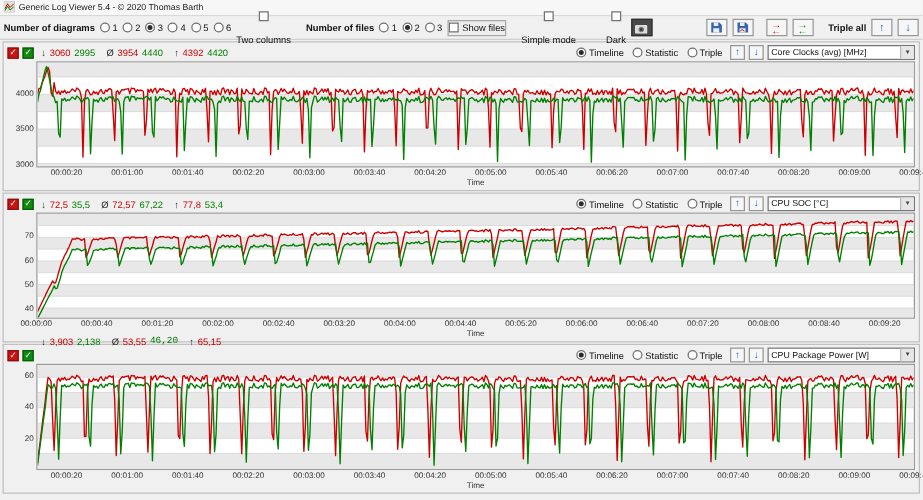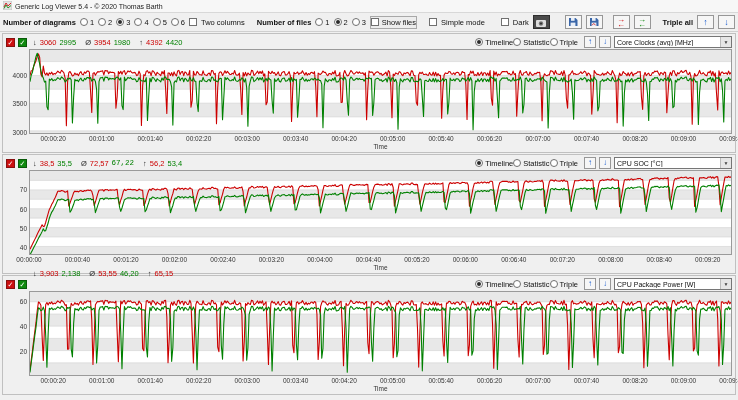--- a/index.html
+++ b/index.html
@@ -5,37 +5,37 @@
 *{margin:0;padding:0;box-sizing:border-box;}
 html,body{width:738px;height:400px;overflow:hidden;}
 body{font-family:"Liberation Sans",sans-serif;font-size:8px;background:#f0f0f0;color:#111;}
 .titlebar{height:13px;display:flex;align-items:center;gap:3px;padding:0 3px;background:#f7f7f7;border-bottom:1px solid #d8d8d8;font-size:7px;color:#222;}
 .toolbar{height:19px;display:flex;align-items:center;gap:4px;padding:0 3px;background:#f0f0f0;border-bottom:1px solid #cfcfcf;white-space:nowrap;font-size:7.5px;}
 .bold{font-weight:bold;}
 .radio-group{display:inline-flex;align-items:center;gap:4px;}
 .radio-item{display:inline-flex;align-items:center;gap:2px;cursor:default;}
 .rdot{width:8px;height:8px;border:1px solid #707070;border-radius:50%;background:#fff;display:inline-flex;align-items:center;justify-content:center;flex:none;}
 .rdotin{width:4px;height:4px;border-radius:50%;background:#2b2b2b;}
-.cb-item{display:inline-flex;align-items:center;gap:4px;}
+.cb-item{display:inline-flex;align-items:center;gap:10px;flex-direction:column;}
 .box{width:8px;height:8px;border:1px solid #707070;background:#fff;display:inline-block;flex:none;}
 .group-box{border:1px solid #a8a8a8;padding:1px 0;display:inline-flex;align-items:flex-start;gap:3px;background:#ededed;}
 .tbtn{height:14px;min-width:17px;border:1px solid #979797;background:#f6f6f6;display:inline-flex;align-items:center;justify-content:center;padding:0 2px;}
 .cam{background:#4a4a4a;border-color:#2e2e2e;}
 .blue{color:#1f5fd0;font-weight:bold;font-size:9px;line-height:1;}
 .swap-icon{display:inline-flex;flex-direction:column;line-height:5px;font-size:8px;font-weight:bold;}
 .sp{flex:1;}
 .panel{height:120px;margin:1px 2px;border:1px solid #c0c0c0;background:#f0f0f0;display:flex;flex-direction:column;}
 .phead{height:15px;display:flex;align-items:center;gap:3px;padding:1px 3px 0 3px;font-size:7.5px;}
 .cbx{width:9px;height:9px;border:1px solid;display:inline-flex;align-items:center;justify-content:center;color:#fff;font-size:7px;line-height:1;flex:none;}
 .cbx.red{background:#cc1111;border-color:#881111;}
 .cbx.green{background:#0f8a0f;border-color:#0a5a0a;}
 .stats{display:inline-flex;gap:9px;margin-left:3px;}
 .stat-group{display:inline-flex;gap:3px;}
 .sym{color:#222;}
-.views{display:inline-flex;margin-right:3px;}
+.views{display:inline-flex;gap:7px;margin-right:3px;}
 .mini{width:12px;height:12px;border:1px solid #979797;background:#f6f6f6;display:inline-flex;align-items:center;justify-content:center;font-size:8px;padding:0;}
 .dropdown{width:118px;height:12px;border:1px solid #767676;background:#fff;display:inline-flex;align-items:center;font-size:7px;flex:none;}
 .dd-text{flex:1;padding:0 2px;overflow:hidden;white-space:nowrap;}
 .dd-btn{width:11px;height:100%;background:#e6e6e6;border-left:1px solid #bbb;display:flex;align-items:center;justify-content:center;font-size:5px;color:#444;flex:none;}
 .chart-wrap{flex:1;display:flex;padding:0 3px 1px 1px;min-height:0;}
 .gutter{width:25px;display:flex;flex-direction:column;flex:none;}
 .gutter-inner{flex:1;position:relative;}
 .gutter-pad{height:17px;}
 .ylab{position:absolute;right:2px;transform:translateY(-50%);font-size:6.5px;color:#333;}
 .plot-col{flex:1;display:flex;flex-direction:column;min-width:0;}
@@ -109,21 +109,21 @@
       </span>
     </span>
   <span class="group-box">
     <span class="box"></span>
     <span>Show files</span>
   </span>
   <label class="cb-item" style="margin-left:8px">
     <span class="box"></span>
     <span>Simple mode</span>
   </label>
-  <label class="cb-item" style="margin-left:12px">
+  <label class="cb-item" style="margin-left:20px">
     <span class="box"></span>
     <span>Dark</span>
   </label>
   <button class="tbtn cam">
     <span><svg width="10" height="7">
           <rect width="10" height="7" rx="1" fill="#dddddd"></rect>
           <circle cx="5" cy="3.5" r="2.2" fill="#777"></circle>
           <circle cx="5" cy="3.5" r="1" fill="#2e2e2e"></circle>
         </svg></span>
   </button>
@@ -171,21 +171,21 @@
       <span class="cbx green">✓</span>
       <span class="stats">
           <span class="stat-group">
             <span class="sym">↓</span>
             <span class="sv" style="color: rgb(204, 0, 0);">3060</span>
             <span class="sv" style="color: rgb(0, 128, 0);">2995</span>
           </span>
           <span class="stat-group">
             <span class="sym">Ø</span>
             <span class="sv" style="color: rgb(204, 0, 0);">3954</span>
-            <span class="sv" style="color: rgb(0, 128, 0);">1980</span>
+            <span class="sv" style="color: rgb(0, 128, 0);">4440</span>
           </span>
           <span class="stat-group">
             <span class="sym">↑</span>
             <span class="sv" style="color: rgb(204, 0, 0);">4392</span>
             <span class="sv" style="color: rgb(0, 128, 0);">4420</span>
           </span>
         </span>
       <span class="sp"></span>
       <span class="views">
           <span class="radio-item">
@@ -257,31 +257,31 @@
       </div>
     </div>
   </div>
     <div class="panel">
     <div class="phead">
       <span class="cbx red">✓</span>
       <span class="cbx green">✓</span>
       <span class="stats">
           <span class="stat-group">
             <span class="sym">↓</span>
-            <span class="sv" style="color: rgb(204, 0, 0);">38,5</span>
+            <span class="sv" style="color: rgb(204, 0, 0);">72,5</span>
             <span class="sv" style="color: rgb(0, 128, 0); text-align: center;">35,5</span>
           </span>
           <span class="stat-group">
             <span class="sym">Ø</span>
             <span class="sv" style="color: rgb(204, 0, 0);">72,57</span>
-            <span class="sv" style="color: rgb(0, 128, 0); font-family: Liberation Mono, monospace;">67,22</span>
+            <span class="sv" style="color: rgb(0, 128, 0);">67,22</span>
           </span>
           <span class="stat-group">
             <span class="sym">↑</span>
-            <span class="sv" style="color: rgb(204, 0, 0);">56,2</span>
+            <span class="sv" style="color: rgb(204, 0, 0);">77,8</span>
             <span class="sv" style="color: rgb(0, 128, 0);">53,4</span>
           </span>
         </span>
       <span class="sp"></span>
       <span class="views">
           <span class="radio-item">
             <span class="rdot">
               <span class="rdotin"></span>
             </span>
             <span>Timeline</span>
@@ -359,21 +359,21 @@
       <span class="cbx green">✓</span>
       <span class="stats">
           <span class="stat-group">
             <span class="sym">↓</span>
             <span class="sv" style="color: rgb(204, 0, 0);">3,903</span>
             <span class="sv" style="color: rgb(0, 128, 0);">2,138</span>
           </span>
           <span class="stat-group">
             <span class="sym">Ø</span>
             <span class="sv" style="color: rgb(204, 0, 0);">53,55</span>
-            <span class="sv" style="color: rgb(0, 128, 0);">46,20</span>
+            <span class="sv" style="color: rgb(0, 128, 0); font-family: Liberation Mono, monospace;">46,20</span>
           </span>
           <span class="stat-group">
             <span class="sym">↑</span>
             <span class="sv" style="color: rgb(204, 0, 0);">65,15</span>
             <span class="sv" style="color: rgb(0, 128, 0); margin-top: 22px;">60,00</span>
           </span>
         </span>
       <span class="sp"></span>
       <span class="views">
           <span class="radio-item">

